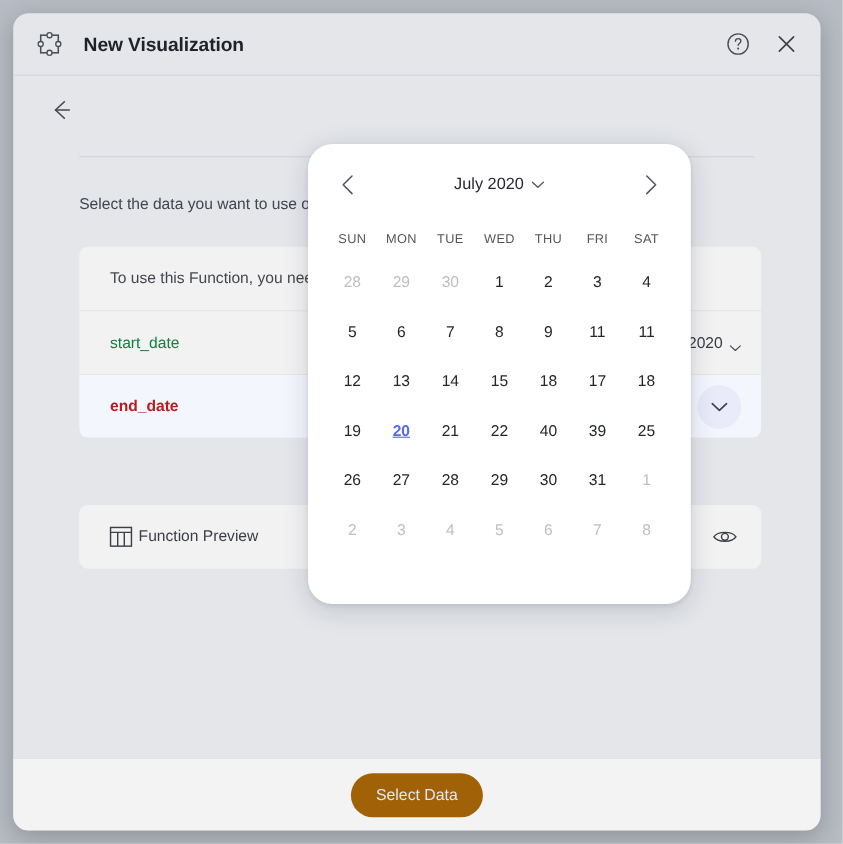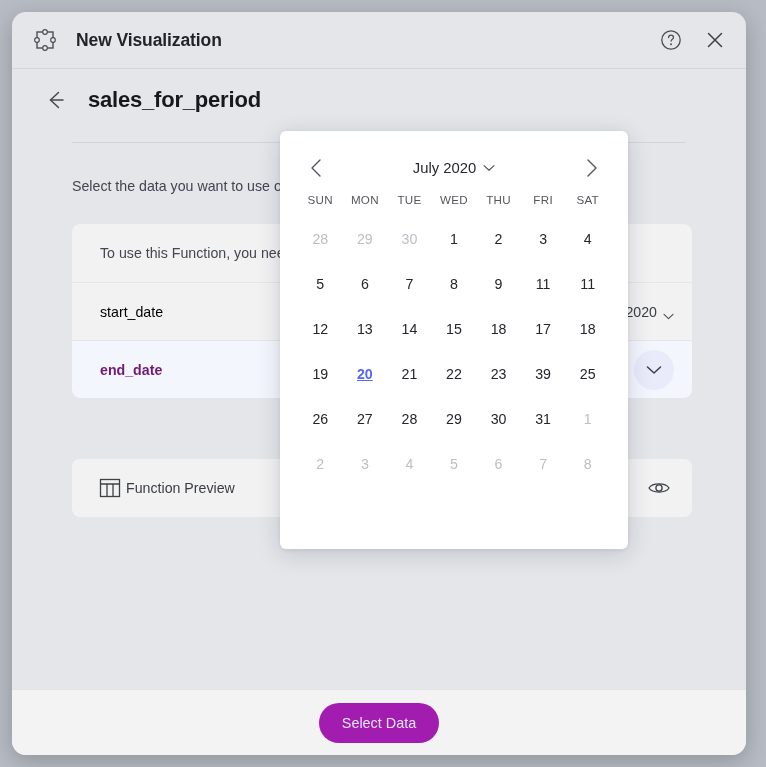--- a/index.html
+++ b/index.html
@@ -120,23 +120,23 @@
   }
   .row.note {
     background: #f2f2f3;
     height: 58px;
     border-radius: 8px 8px 0 0;
   }
   .row.plain   { background: #f2f2f3; border-top: 1px solid #e6e6e8; }
   .row.active  { background: #f4f6fe; border-top: 1px solid #e6e6e8; border-radius: 0 0 8px 8px; }
   .row-label {
     font-size: 14.2px;
-    color: #000000;
-  }
-  .row.active .row-label { color: #701a75; font-weight: bold; }
+    color: #15803d;
+  }
+  .row.active .row-label { color: #b91c1c; font-weight: bold; }
   .row.note .row-label { color: #44474e; }
   .row-spacer { flex: 1 1 auto; }
   .row-value {
     font-size: 14.2px;
     color: #3a3d45;
     display: flex;
     align-items: flex-end;
     gap: 6px;
     white-space: nowrap;
   }
@@ -181,21 +181,21 @@
   }
 
   
   #calendar {
     position: absolute;
     left: 268px;
     top: 0px;
     width: 348px;
     height: 418px;
     background: #ffffff;
-    border-radius: 6px;
+    border-radius: 22px;
     box-shadow: 0 5px 24px rgba(20,24,40,0.16), 0 1px 4px rgba(20,24,40,0.08);
     box-sizing: border-box;
     padding: 20px 18px 18px 18px;
     z-index: 30;
   }
   #cal-head {
     display: flex;
     align-items: center;
     height: 34px;
     padding: 0 6px;
@@ -209,21 +209,21 @@
     gap: 7px;
     cursor: pointer;
   }
   #cal-title {
     font-size: 14.8px;
     color: #26282e;
   }
   #cal-dow {
     display: grid;
     grid-template-columns: repeat(7, 1fr);
-    margin-top: 8px;
+    margin-top: 26px;
   }
   #cal-dow div {
     text-align: center;
     font-size: 11.6px;
     color: #54565c;
     letter-spacing: 0.3px;
   }
   #cal-grid {
     display: grid;
     grid-template-columns: repeat(7, 1fr);
@@ -248,21 +248,21 @@
     background: #f3f3f4;
     border-top: 1px solid #e2e3e6;
     display: flex;
     align-items: center;
     justify-content: center;
   }
   #select-data-btn {
     width: 120px;
     height: 40px;
     border-radius: 20px;
-    background: #a21caf;
+    background: #a16207;
     color: #e3e6f8;
     font-size: 14.4px;
     border: none;
     font-family: "Liberation Sans", sans-serif;
     cursor: default;
   }
 </style>
 </head>
 <body>
 
@@ -286,21 +286,20 @@
     <svg class="tb-icon" viewBox="0 0 26 26">
       <path d="M6.5 6.5 L19.5 19.5 M19.5 6.5 L6.5 19.5" stroke="#3d4047" stroke-width="1.5" stroke-linecap="round"></path>
     </svg>
   </div>
 
   <div id="subheader">
     <svg id="back-arrow" viewBox="0 0 26 26">
       <path d="M16.5 5.5 L8.5 13 L16.5 20.5" fill="none" stroke="#45484f" stroke-width="1.5" stroke-linecap="round" stroke-linejoin="round"></path>
       <path d="M8.5 13 H21" fill="none" stroke="#45484f" stroke-width="1.5" stroke-linecap="round"></path>
     </svg>
-    <div id="fn-name">sales_for_period</div>
   </div>
 
   <div id="body-area">
     <div id="divider"></div>
     <div id="instruction">Select the data you want to use on the Function</div>
 
     <div id="rows-panel">
 
       <div class="row note">
         <div class="row-label">To use this Function, you need to select the parameters below</div>
@@ -389,21 +388,21 @@
           <div class="cal-cell">13</div>
           <div class="cal-cell">14</div>
           <div class="cal-cell">15</div>
           <div class="cal-cell">18</div>
           <div class="cal-cell">17</div>
           <div class="cal-cell">18</div>
           <div class="cal-cell">19</div>
           <div class="cal-cell today">20</div>
           <div class="cal-cell">21</div>
           <div class="cal-cell">22</div>
-          <div class="cal-cell">23</div>
+          <div class="cal-cell">40</div>
           <div class="cal-cell">39</div>
           <div class="cal-cell">25</div>
           <div class="cal-cell">26</div>
           <div class="cal-cell">27</div>
           <div class="cal-cell">28</div>
           <div class="cal-cell">29</div>
           <div class="cal-cell">30</div>
           <div class="cal-cell">31</div>
           <div class="cal-cell muted">1</div>
           <div class="cal-cell muted">2</div>

